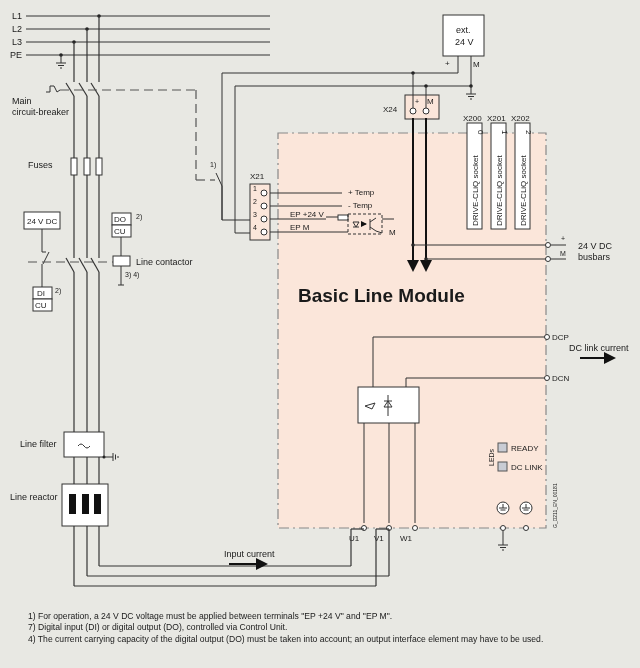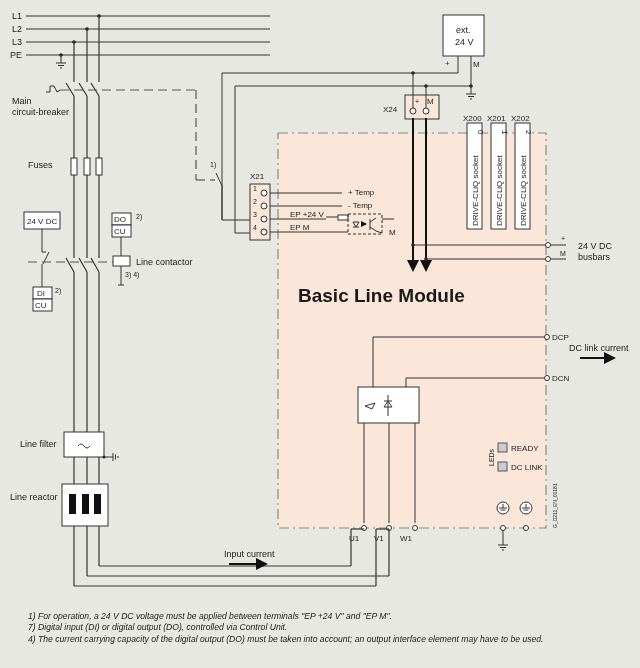--- a/index.html
+++ b/index.html
@@ -20,21 +20,21 @@
   .w { stroke: #333; stroke-width: 1.2; fill: none; }
   .wt { stroke: #333; stroke-width: 1; fill: none; }
   .dash { stroke: #555; stroke-width: 1.2; fill: none; stroke-dasharray: 9 5; }
   .modbox { fill: #fbe6da; stroke: #888; stroke-width: 1.2; stroke-dasharray: 10 4 2 4; }
   .box { fill: #fff; stroke: #333; stroke-width: 1; }
   .dot { fill: #222; }
   .term { fill: #fff; stroke: #333; stroke-width: 1; }
   .led { fill: #c9ccd4; stroke: #555; stroke-width: 1; }
   #notes {
     position: absolute; left: 28px; top: 611px; width: 600px;
-    font-size: 8.6px; line-height: 11.4px; color: #1a1a1a; font-style: italic;
+    font-size: 8.6px; line-height: 11.4px; color: #1a1a1a;
   }
   #notes div { white-space: nowrap; }
 </style>
 </head>
 <body>
 
 <svg id="diagram" width="640" height="605" viewBox="0 0 640 605">
   <defs>
     <marker id="arrowhead" markerWidth="6" markerHeight="6" refX="5" refY="3" orient="auto">
       <path d="M0,0 L6,3 L0,6 z" fill="#111"></path>

